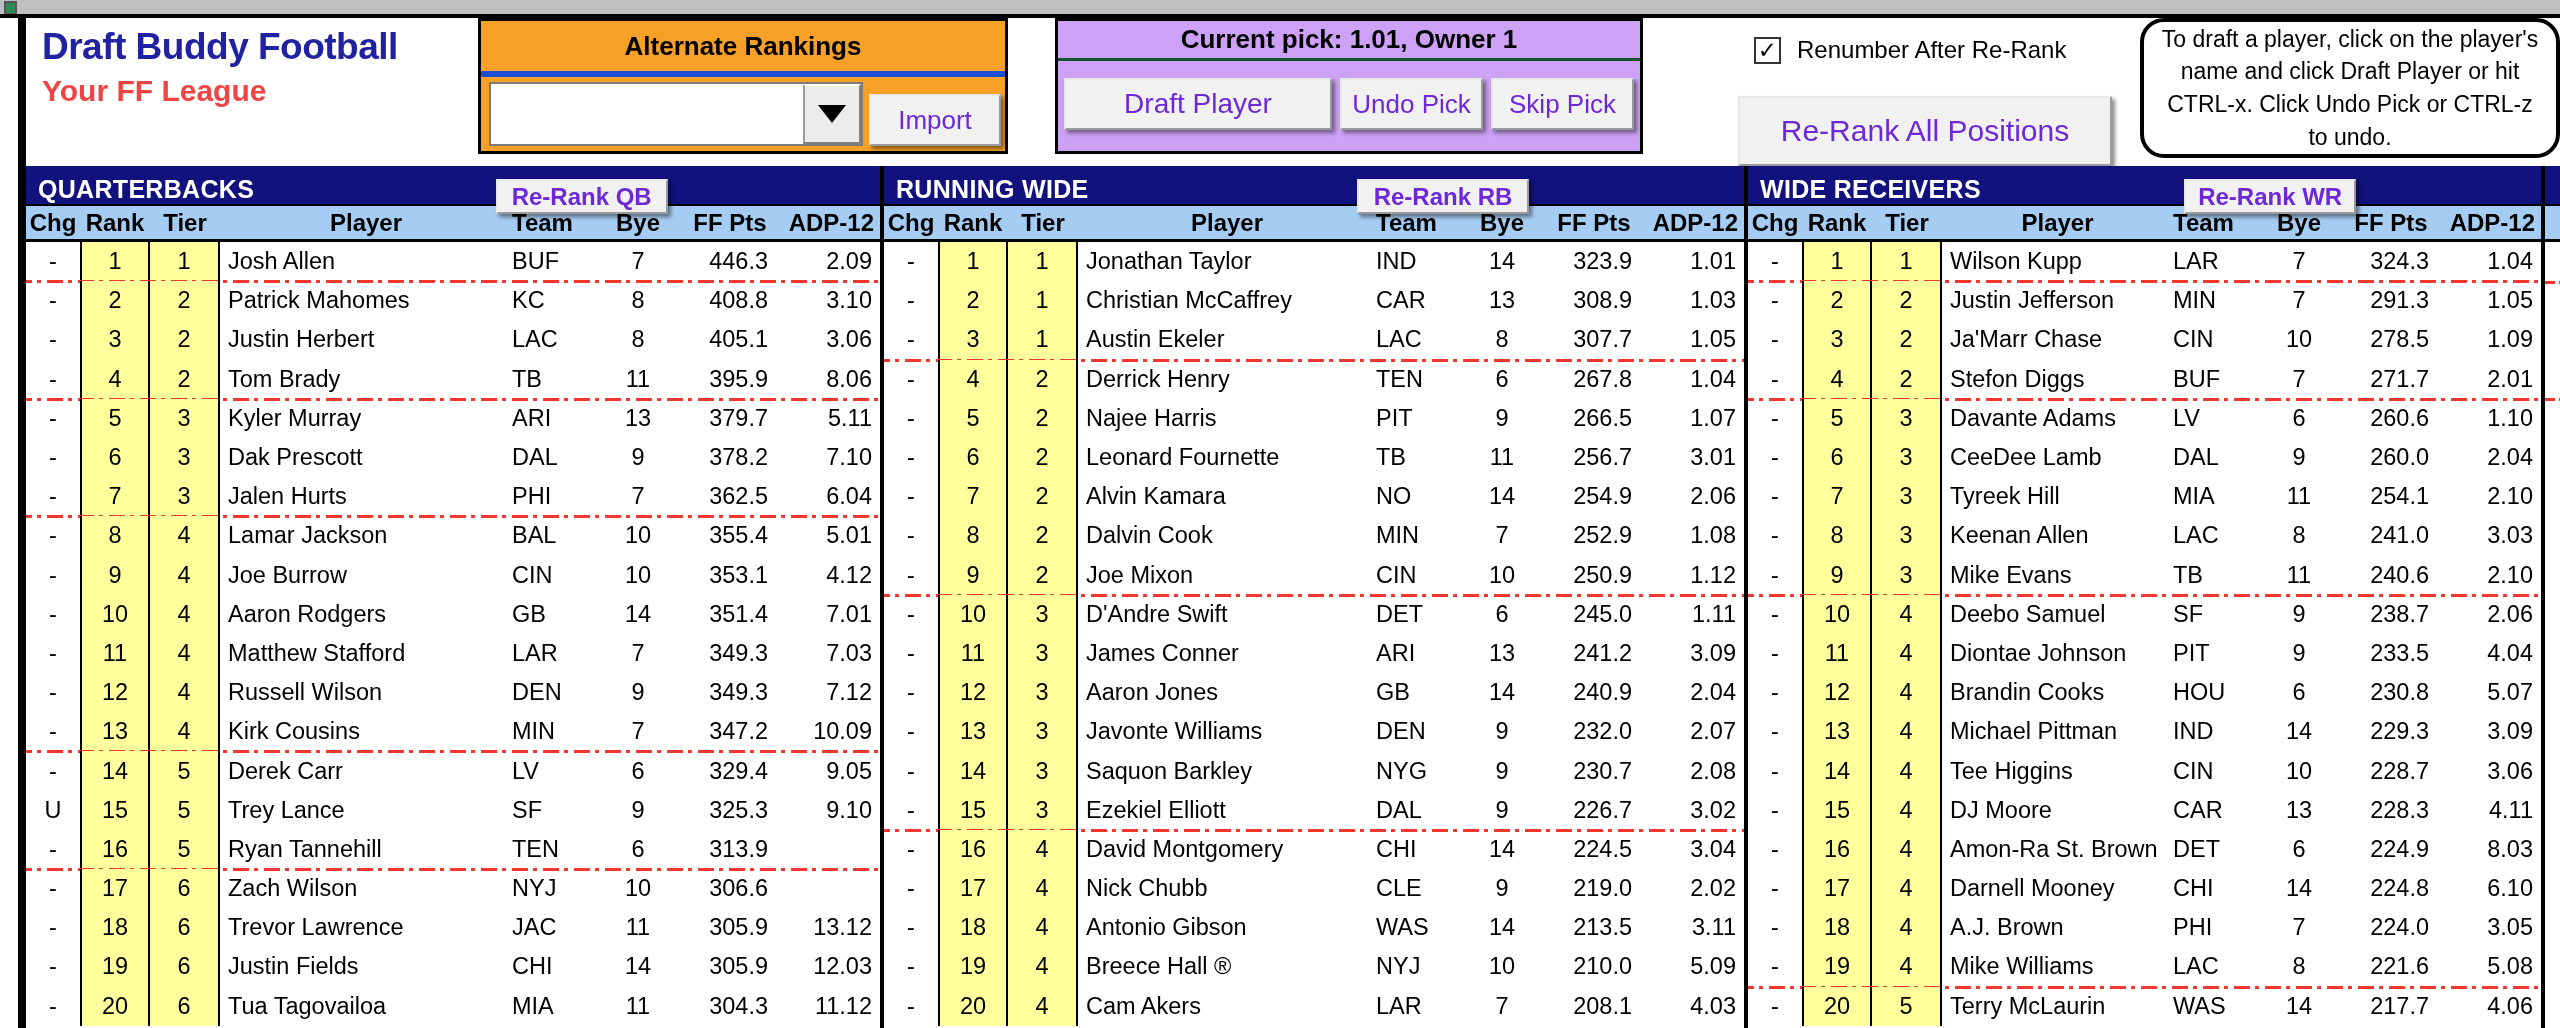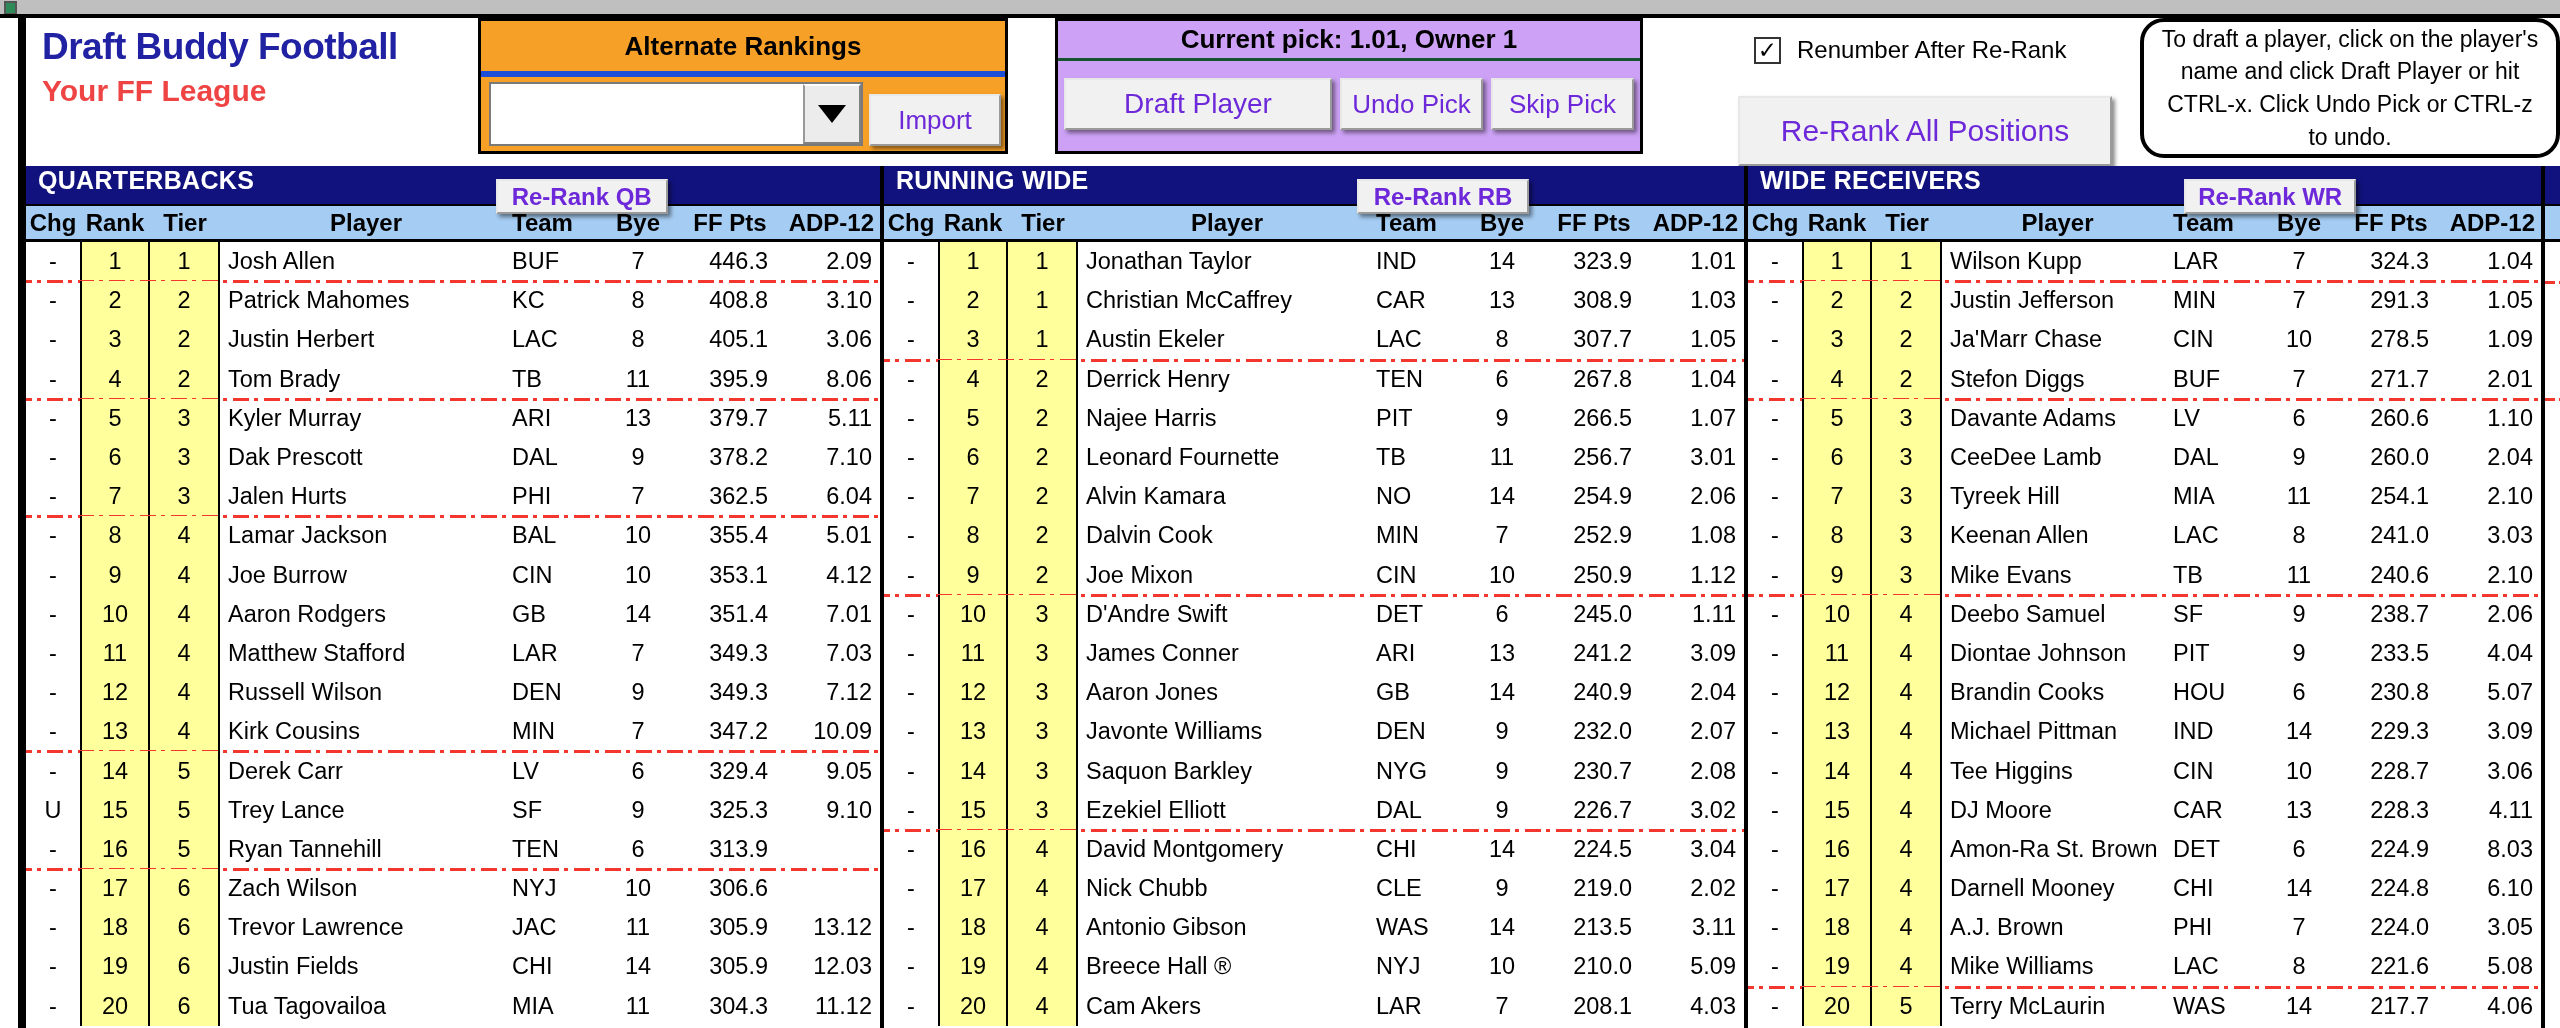--- a/index.html
+++ b/index.html
@@ -57,21 +57,21 @@
   .instructions { position:absolute; left:2114px; top:0px; width:420px; height:140px;
     border:4px solid #000; border-radius:24px; background:#fff; display:flex;
     align-items:center; justify-content:center; text-align:center;
     font-size:23px; line-height:1.42; padding:6px 14px; }
 
   
   .tables-row { display:flex; width:100%; height:862px; }
   .pos-table { border-right:4px solid #000; display:flex; flex-direction:column; }
   .pos-table.qb { width:858px; } .pos-table.rb { width:864px; } .pos-table.wr { width:797px; }
 
-  .t-title { height:38px; background:#12127e; position:relative; display:flex; align-items:flex-start; }
+  .t-title { height:38px; background:#12127e; position:relative; display:flex; align-items:flex-end; }
   .t-title-text { color:#fff; font-weight:bold; font-size:25px; padding-left:12px; letter-spacing:0.3px; }
   .rerank-btn { position:absolute; left:55%; top:1px; width:172px; height:35px;
     font-size:24px; font-weight:bold; }
 
   .col-header, .trow { display:grid;
     grid-template-columns:54px 70px 70px 1fr 90px 72px 112px 94px; }
   .col-header { height:38px; background:#a5ccf2; border-top:2px solid #000;
     border-bottom:3px solid #000; align-items:center; font-weight:bold; font-size:24px; }
   .tbody { flex:1; overflow:hidden; background:#fff; }
   .trow { height:39.2px; align-items:center; font-size:23.5px; position:relative; }

